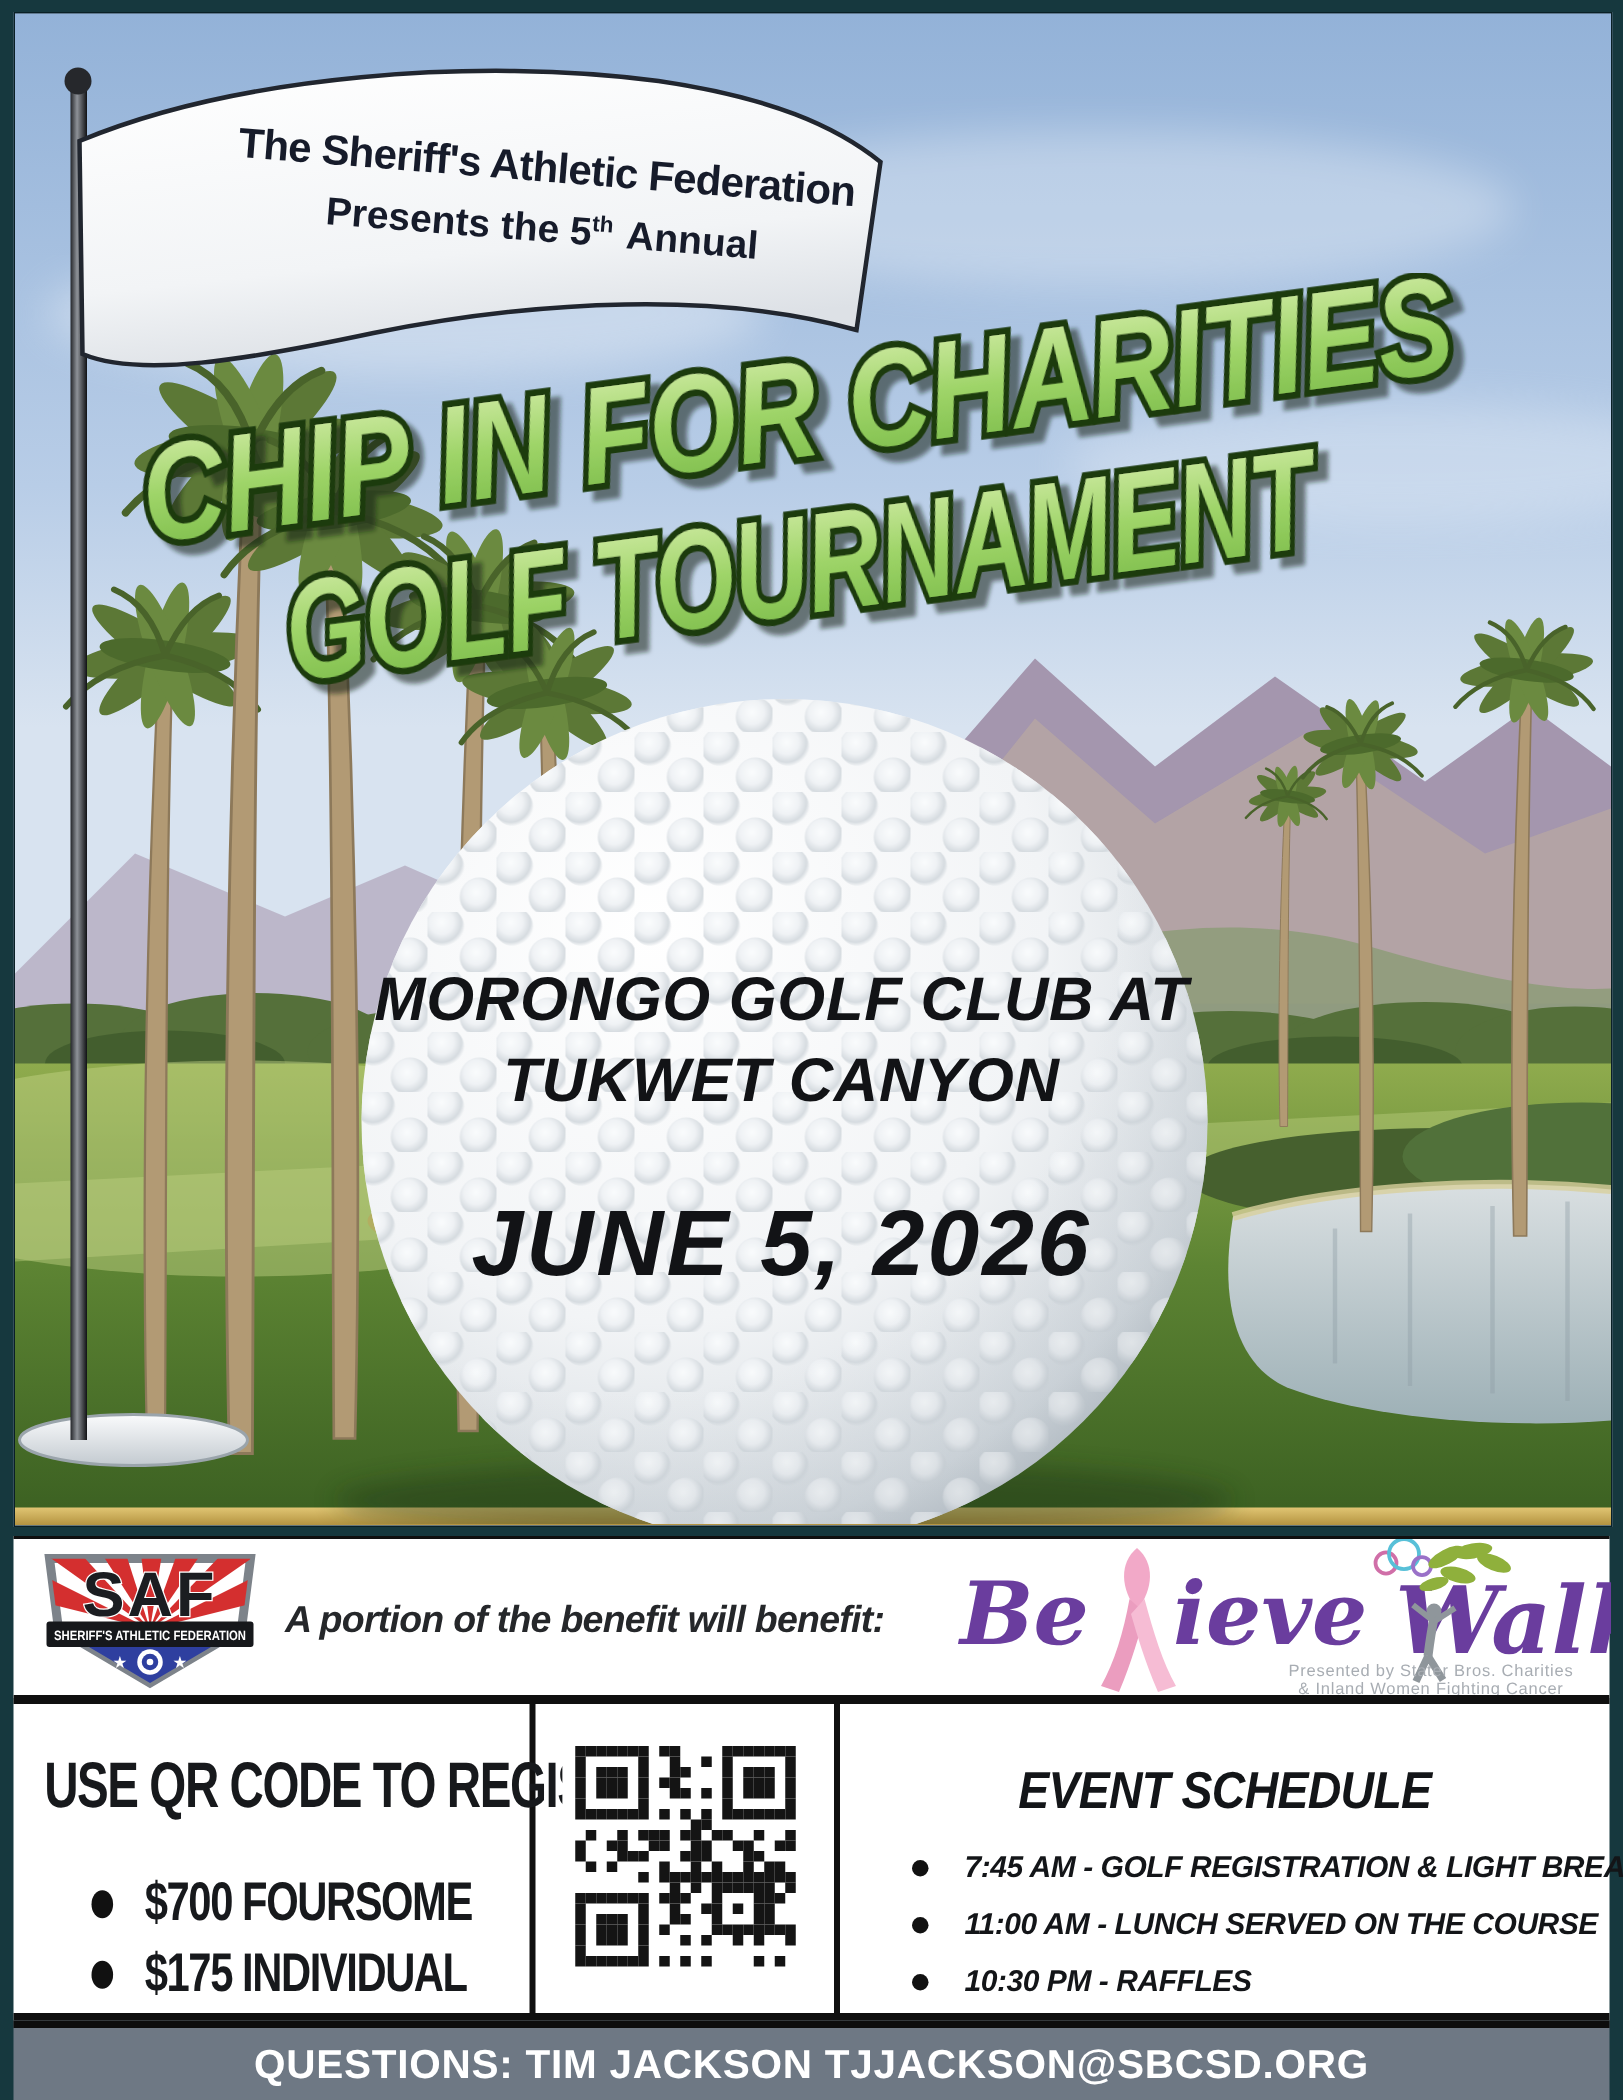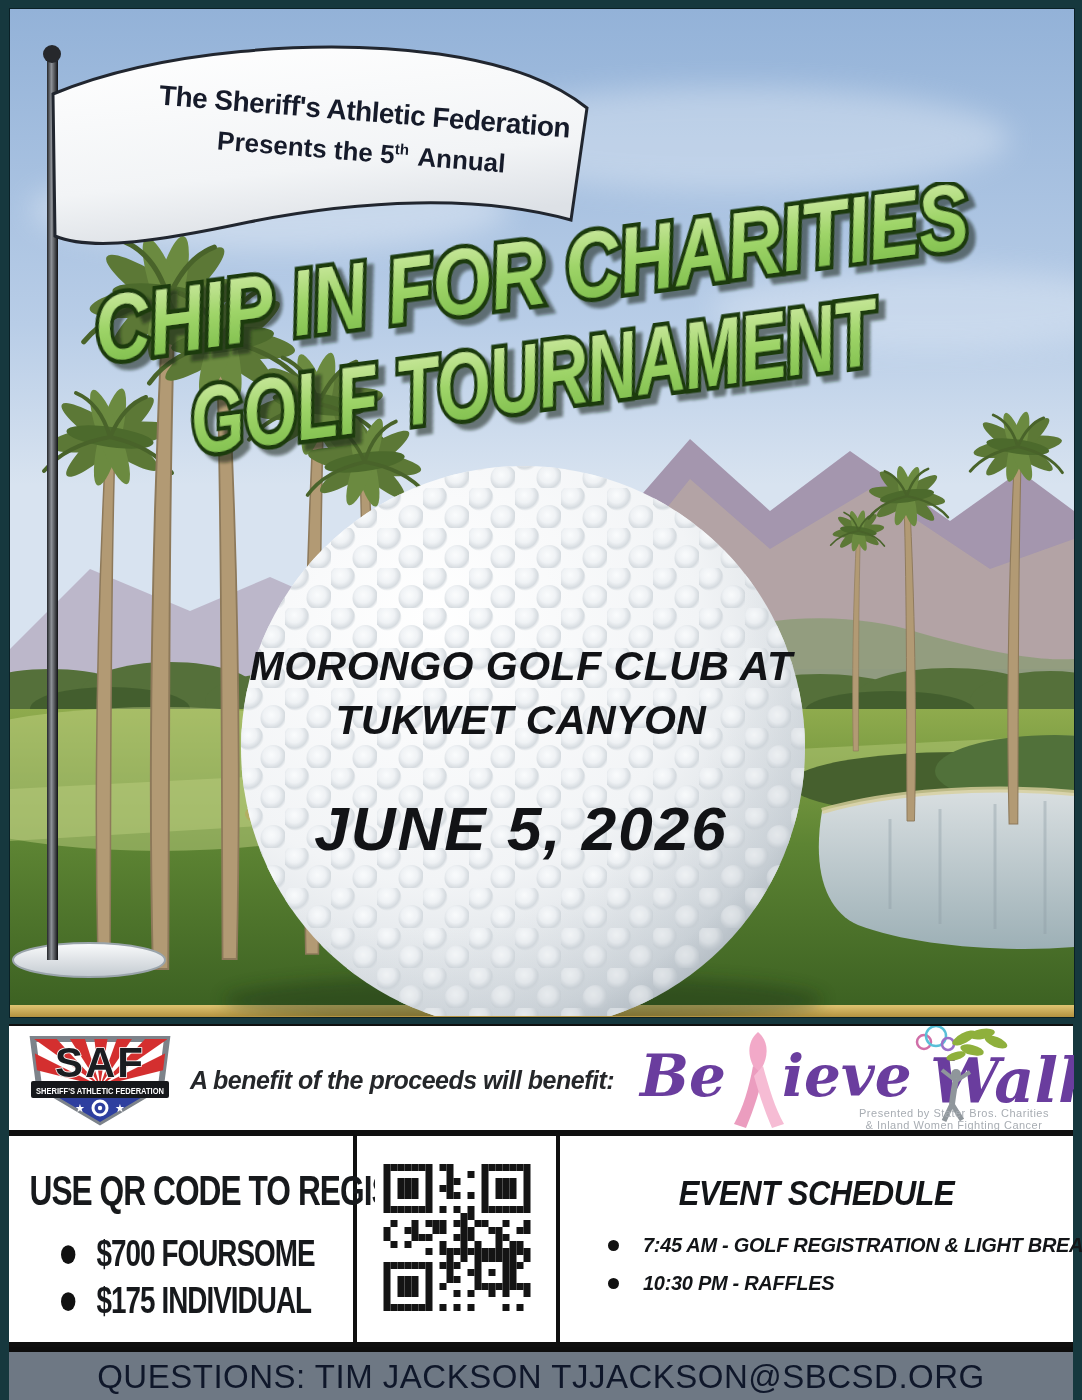--- a/index.html
+++ b/index.html
@@ -26,38 +26,38 @@
   
   .bottom{left:9px;top:1130px;width:1064px;height:217px;background:#ffffff;
           border-top:6px solid #0f0f0f;border-bottom:5px solid #0f0f0f;box-sizing:border-box;}
   .vdiv{position:absolute;top:0;width:4px;height:100%;background:#101010;}
   .cell-left{position:absolute;left:0;top:0;width:344px;height:100%;}
   .cell-mid{position:absolute;left:348px;top:0;width:199px;height:100%;}
   .cell-right{position:absolute;left:551px;top:16px;width:513px;height:100%;}
 
   .reg-head{margin:30px 6px 0 14px;text-align:center;font-size:33px;font-weight:700;color:#17191c;
             letter-spacing:-1px;transform:scale(0.96,1.3);transform-origin:center top;white-space:nowrap;}
-  .reg-list{margin:34px 0 0 52px;padding:0;list-style:none;}
+  .reg-list{margin:49px 0 0 52px;padding:0;list-style:none;}
   .reg-list li{display:flex;align-items:center;font-size:29px;font-weight:700;color:#17191c;
                letter-spacing:-1px;margin-bottom:14px;transform:scale(0.96,1.25);transform-origin:left center;}
   .reg-list .dot{width:15px;height:15px;border-radius:50%;background:#111;margin-right:22px;flex:0 0 auto;}
 
   .qr-wrap{position:absolute;left:18px;top:16px;width:164px;height:174px;background:#fff;}
 
   .sched-head{margin-top:22px;text-align:center;font-size:31px;font-weight:700;font-style:italic;
               color:#131518;letter-spacing:-0.5px;transform:scaleY(1.12);transform-origin:center top;}
   .sched-list{margin:24px 0 0 48px;padding:0;list-style:none;}
   .sched-list li{display:flex;align-items:center;font-size:20px;font-weight:700;font-style:italic;
                  color:#131518;letter-spacing:-0.3px;margin-bottom:15px;white-space:nowrap;}
   .sched-list .dot{width:11px;height:11px;border-radius:50%;background:#111;margin-right:24px;flex:0 0 auto;}
 
   
   .footer{left:9px;top:1347px;width:1064px;height:49px;background:#6e7884;border-top:5px solid #0d0d0d;
           display:flex;align-items:center;justify-content:center;}
-  .footer span{color:#0f172a;font-size:33px;letter-spacing:0.5px;font-weight:400;}
+  .footer span{color:#ffffff;font-size:27px;letter-spacing:0.5px;font-weight:700;}
 </style>
 </head>
 <body>
 
 <div class="frame">
 
   <div class="abs photo">
     <svg width="1064" height="1008" viewBox="0 0 1064 1008">
       <defs>
         <linearGradient id="sky" x1="0" y1="0" x2="0" y2="1">
@@ -265,21 +265,21 @@
       <text x="38" y="84">★</text>
         <text x="56" y="84">★</text>
         <text x="96" y="84">★</text>
         <text x="114" y="84">★</text>
     </g>
     <circle cx="76" cy="80" r="8.5" fill="#ffffff"></circle>
     <circle cx="76" cy="80" r="5.5" fill="#2e3f9f"></circle>
       <circle cx="76" cy="80" r="2.2" fill="#ffffff"></circle>
   </svg>
 
-  <div class="abs benefit">A benefit of the proceeds will benefit:</div>
+  <div class="abs benefit">A portion of the benefit will benefit:</div>
 
   <svg class="abs" style="left:634px;top:1026px;" width="440" height="104" viewBox="0 0 440 104">
     <g font-family="DejaVu Serif, serif" font-style="italic" font-weight="bold" fill="#6a3d9e">
       <text x="6" y="70" font-size="58">Be</text>
       <text x="148" y="70" font-size="58">ieve</text>
       <text x="296" y="76" font-size="62">Walk</text>
     </g>
 
     <g transform="translate(108,6)">
       <path d="M16,0 C4,10 5,27 16,42 C27,27 28,10 16,0 Z" fill="#f2a9c8"></path>
@@ -555,20 +555,24 @@
 
     <div class="cell-right">
       <div class="sched-head">EVENT SCHEDULE</div>
       <ul class="sched-list">
           <li>
             <span class="dot"></span>
             <span>7:45 AM - GOLF REGISTRATION &amp; LIGHT BREAKFAST</span>
           </li>
           <li>
             <span class="dot"></span>
+            <span>11:00 AM - LUNCH SERVED ON THE COURSE</span>
+          </li>
+          <li>
+            <span class="dot"></span>
             <span>10:30 PM - RAFFLES</span>
           </li>
         </ul>
     </div>
   </div>
 
   <div class="abs footer">
     <span>QUESTIONS: TIM JACKSON TJJACKSON@SBCSD.ORG</span>
   </div>
 

